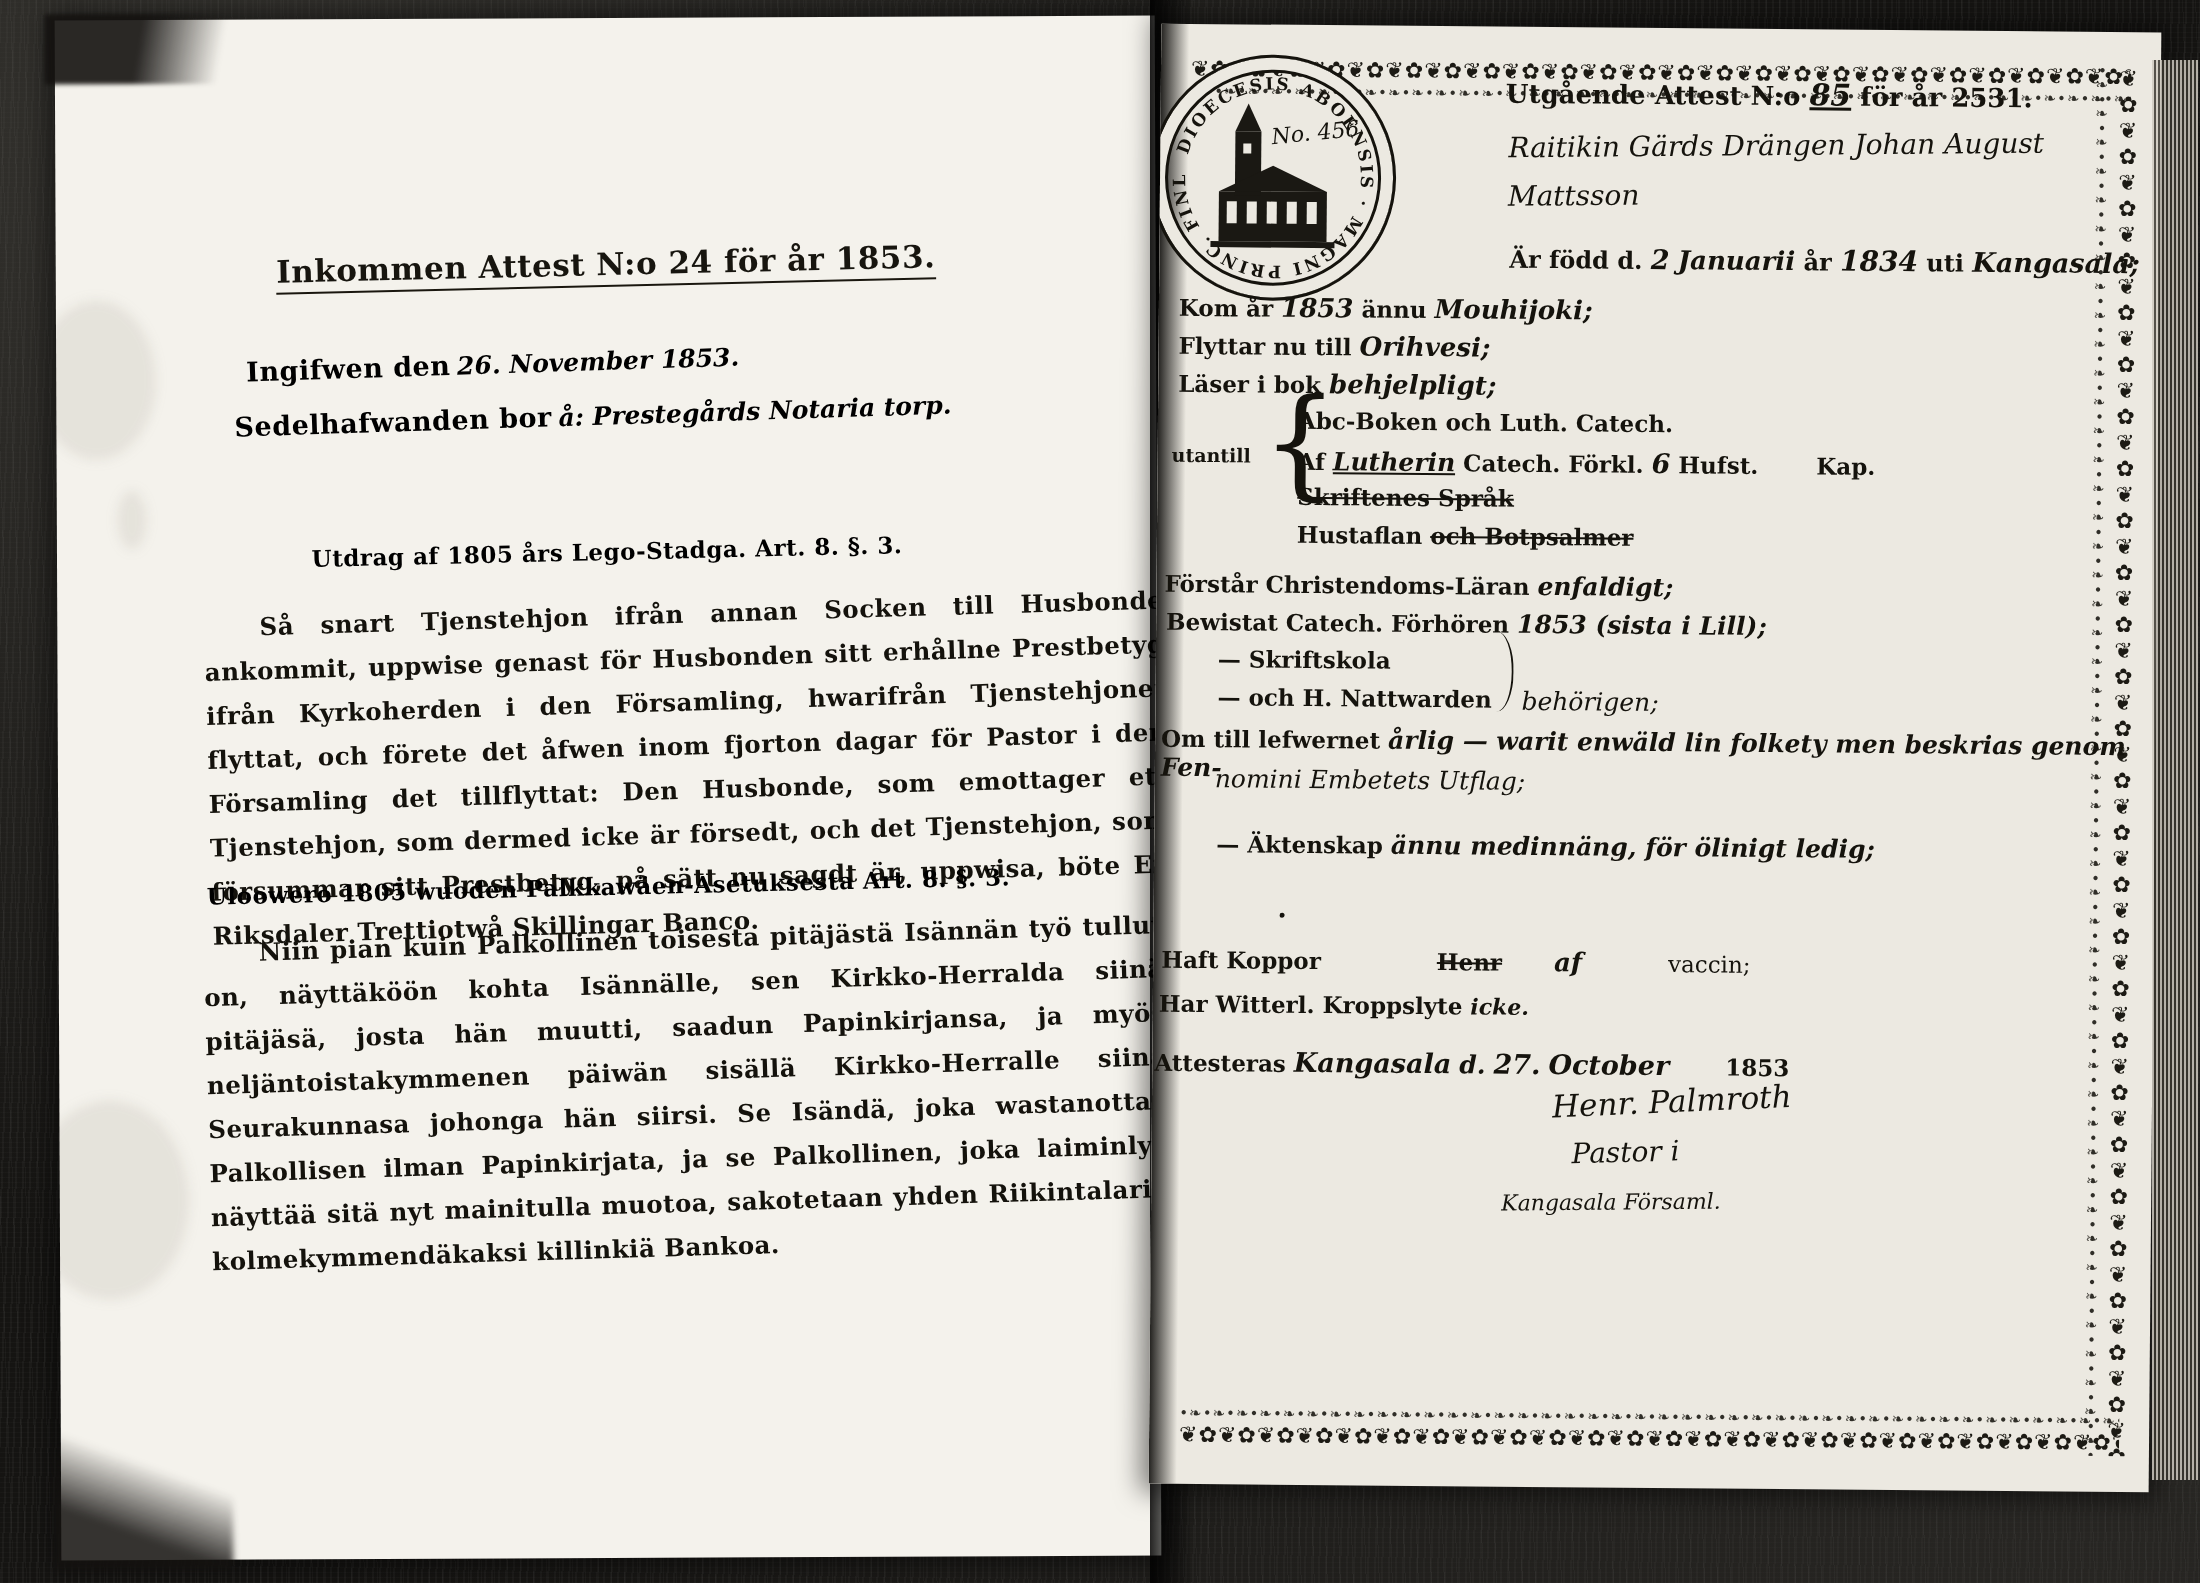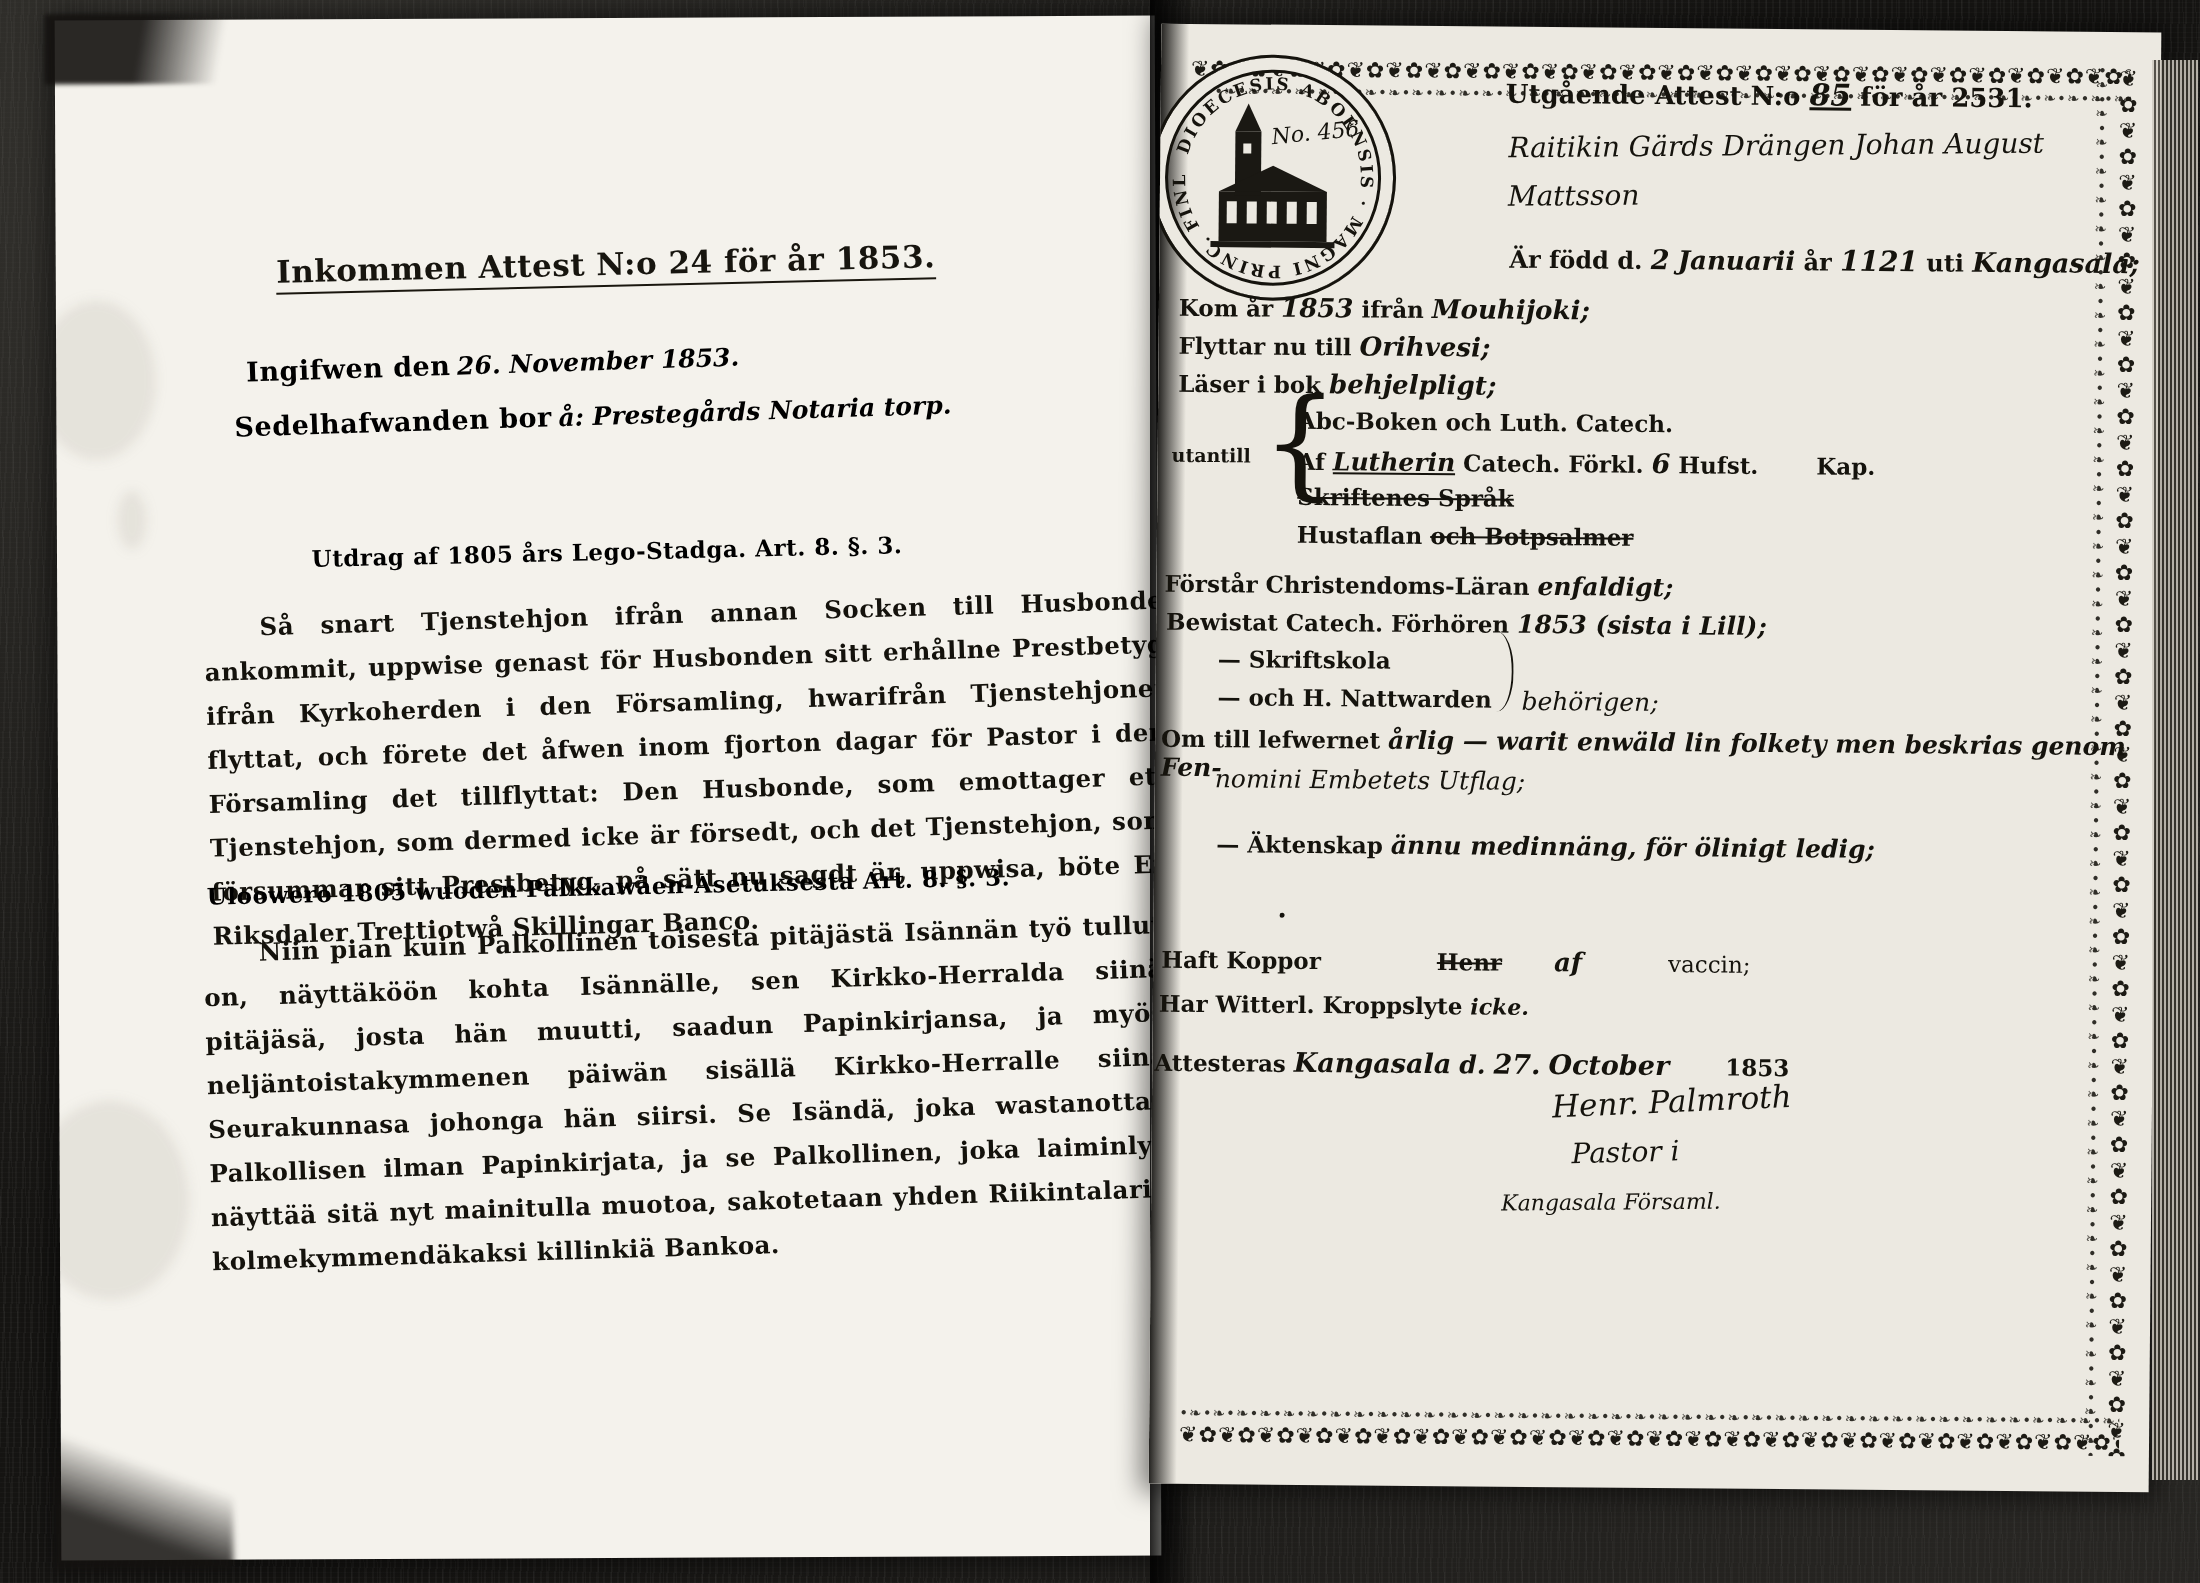--- a/index.html
+++ b/index.html
@@ -377,29 +377,29 @@
     </div>
 
     <div class="rp-hand" style="left:348px; top:100px; font-size:28px; transform:rotate(-1deg);">Raitikin Gärds Drängen Johan August</div>
     <div class="rp-hand" style="left:348px; top:152px; font-size:28px; transform:rotate(-1deg);">Mattsson</div>
 
     <div class="rp-h" style="left:350px; top:215px; font-size:24px;">
       <span>Är född d.</span>
       <span class="rp-hand" style="position:relative;font-size:27px;">2</span>
       <span class="rp-hand" style="position:relative;font-size:26px;">Januarii</span>
       <span>år</span>
-      <span class="rp-hand" style="position:relative;font-size:28px;">1121</span>
+      <span class="rp-hand" style="position:relative;font-size:28px;">1834</span>
       <span>uti</span>
       <span class="rp-hand" style="position:relative;font-size:27px;">Kangasala;</span>
     </div>
 
     <div class="rp-h" style="left:20px; top:268px; font-size:23px;">
       <span>Kom år</span>
       <span class="rp-hand" style="position:relative;font-size:26px;">1853</span>
-      <span>ifrån</span>
+      <span>ännu</span>
       <span class="rp-hand" style="position:relative;font-size:26px;">Mouhijoki;</span>
     </div>
     <div class="rp-h" style="left:20px; top:306px; font-size:23px;">
       <span>Flyttar nu till</span>
       <span class="rp-hand" style="position:relative;font-size:26px;">Orihvesi;</span>
     </div>
     <div class="rp-h" style="left:20px; top:344px; font-size:23px;">
       <span>Läser i bok</span>
       <span class="rp-hand" style="position:relative;font-size:26px;">behjelpligt;</span>
     </div>

